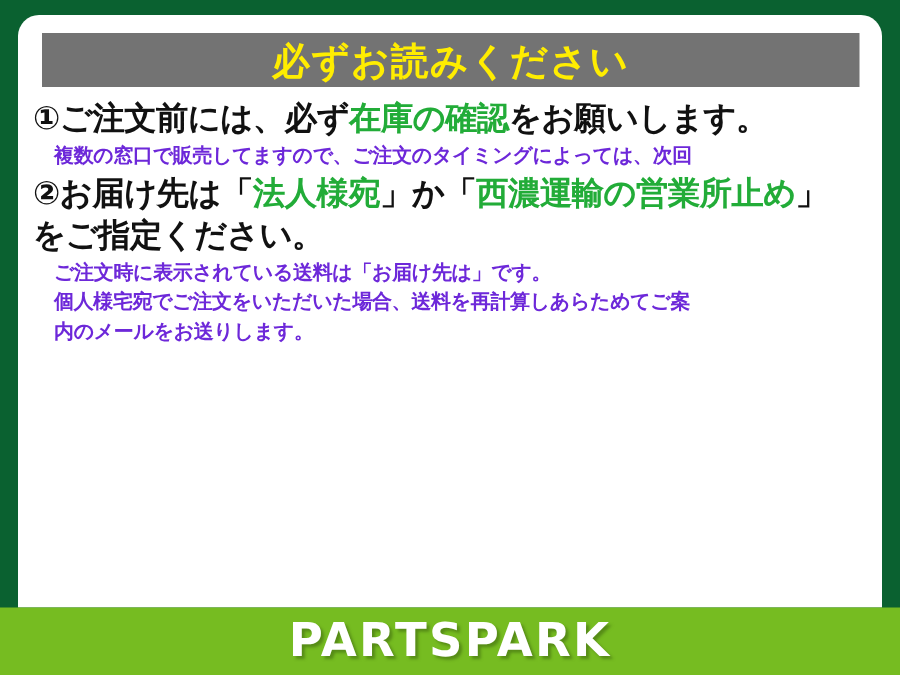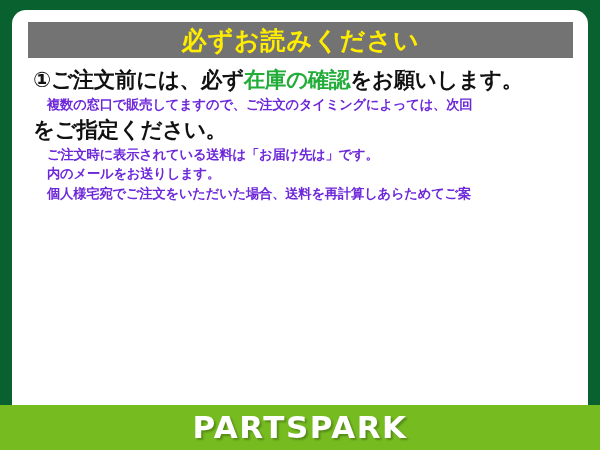--- a/index.html
+++ b/index.html
@@ -52,21 +52,21 @@
     font-size: 25px;
     font-weight: bold;
     letter-spacing: 1px;
     line-height: 1;
     white-space: nowrap;
   }
 
   
   #body {
     position: absolute;
-    left: 11px;
+    left: 0;
     top: 56px;
     width: 462px;
     box-sizing: border-box;
     padding: 0 8px 0 10px;
   }
 
   .item { margin-bottom: 2px; }
 
   .item-heading {
     font-size: 21.5px;
@@ -123,25 +123,26 @@
     </div>
 
     <div id="body">
         <div class="item">
           <div class="item-heading"><span>①</span><span>ご注文前には、必ず</span><span class="hl">在庫の確認</span><span>をお願いします。</span></div>
           <div class="item-detail">
             <div>複数の窓口で販売してますので、ご注文のタイミングによっては、次回</div>
           </div>
         </div>
         <div class="item">
+          <div class="item-heading"><span>②</span><span>お届け先は「</span><span class="hl">法人様宛</span><span>」か「</span><span class="hl">西濃運輸の営業所止め</span><span>」</span></div>
           <div class="item-heading">をご指定ください。</div>
           <div class="item-detail">
             <div>ご注文時に表示されている送料は「お届け先は」です。</div>
+            <div>個人様宅宛でご注文をいただいた場合、送料を再計算しあらためてご案</div>
             <div>内のメールをお送りします。</div>
-            <div>個人様宅宛でご注文をいただいた場合、送料を再計算しあらためてご案</div>
           </div>
         </div>
       </div>
 
   </div>
 
   <div id="footer">
     <span id="brand">PARTSPARK</span>
   </div>
 

